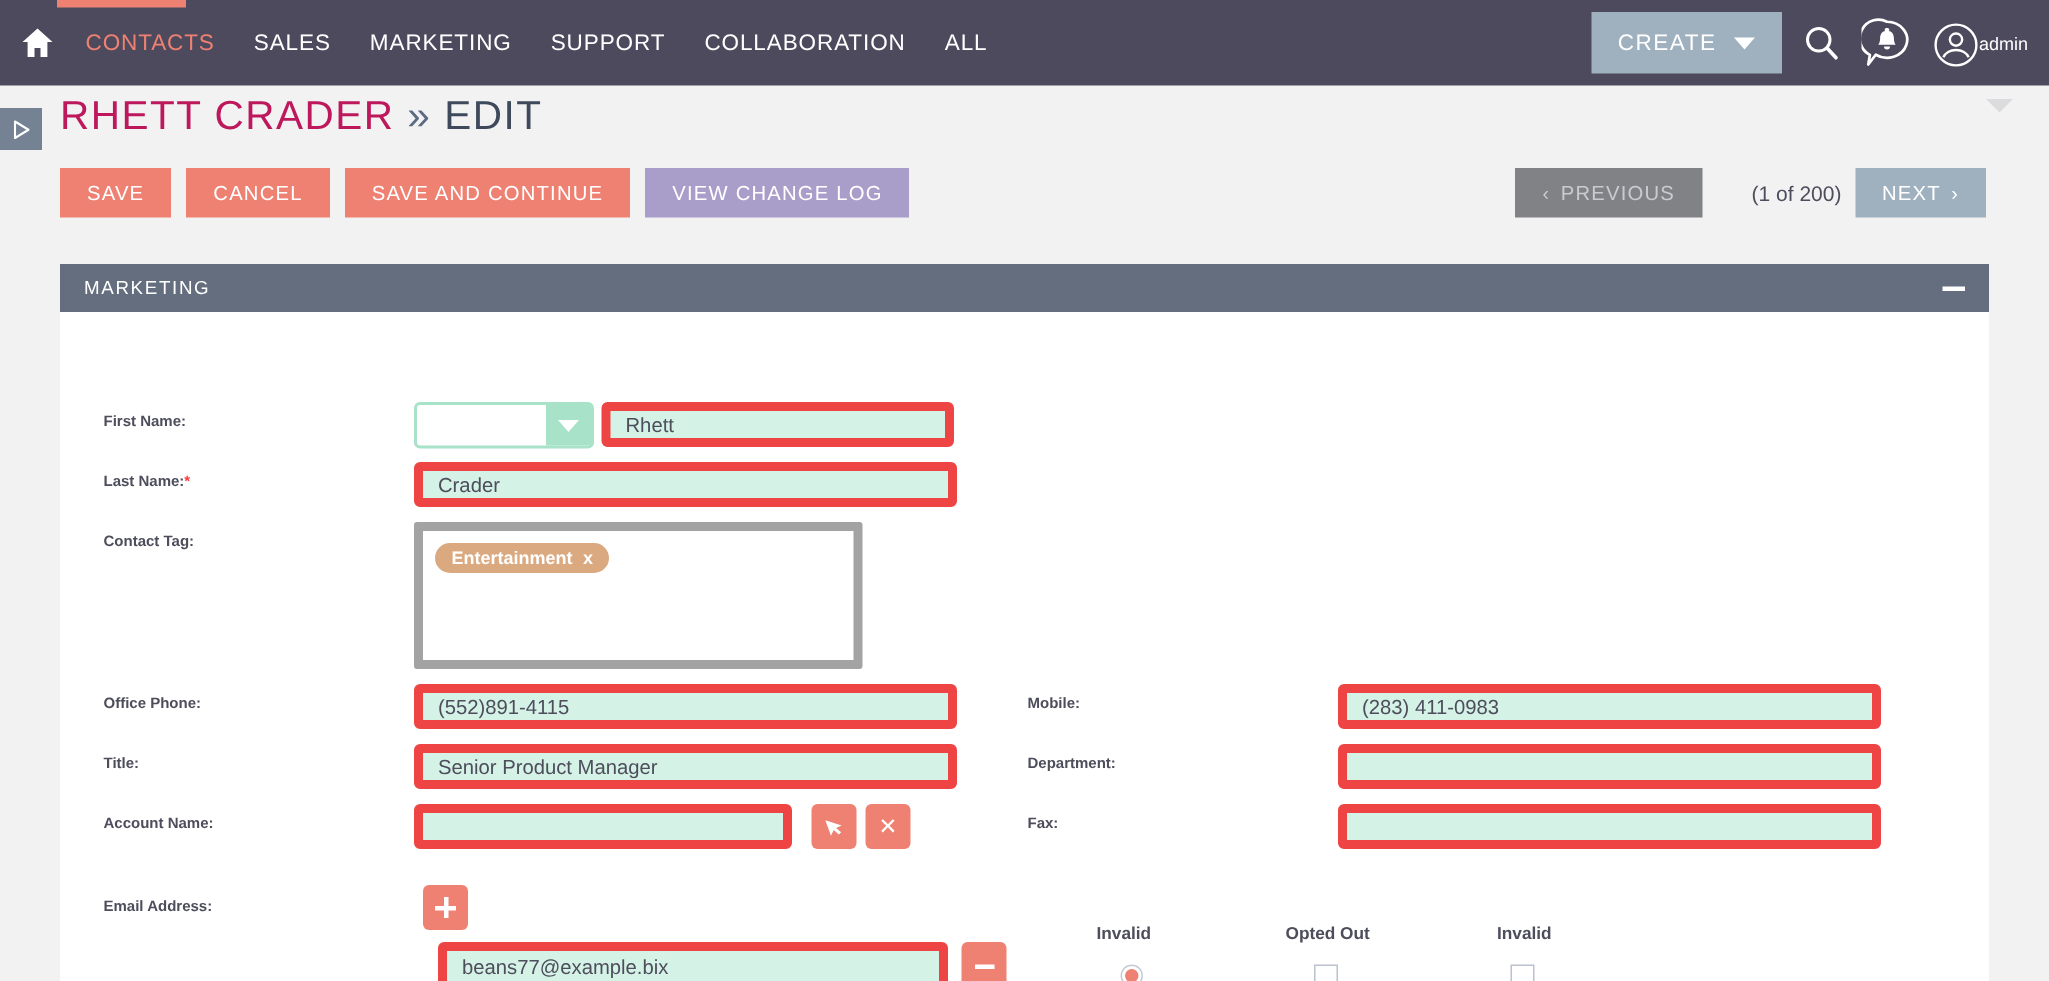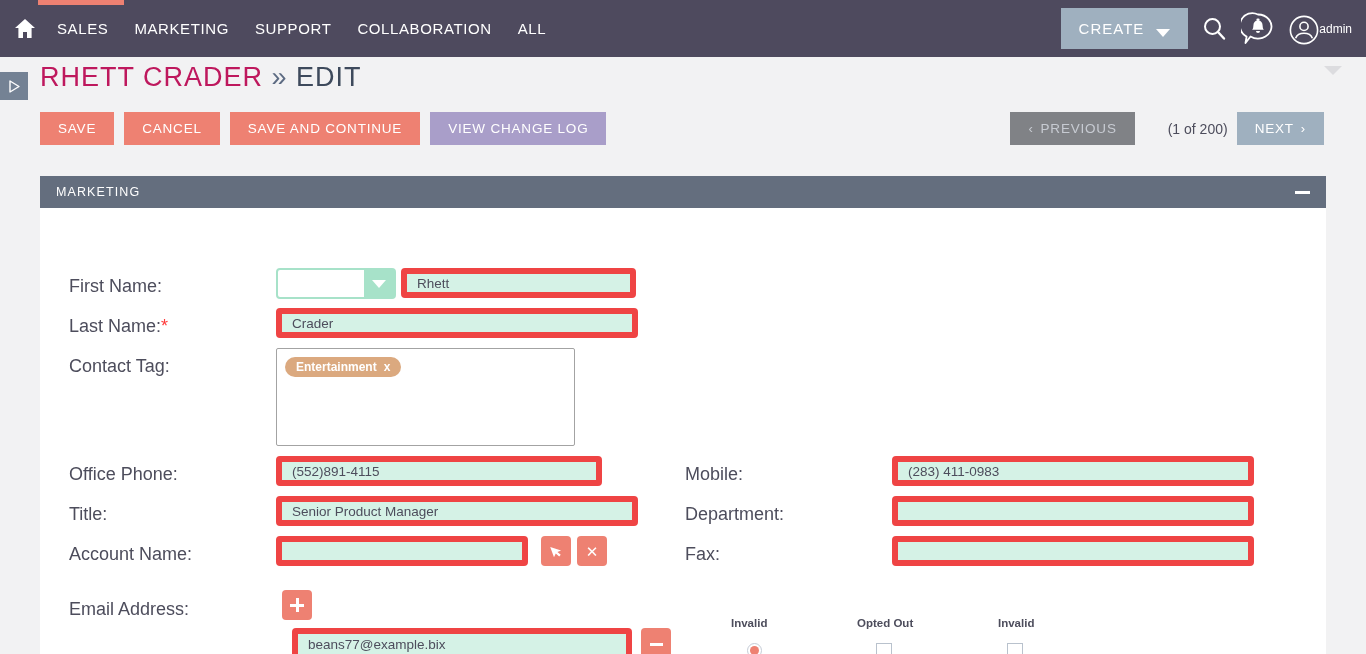--- a/index.html
+++ b/index.html
@@ -57,21 +57,21 @@
     gap: 14px;
     padding-right: 14px;
   }
   .create-btn {
     background: #9fb0bf;
     color: #ffffff;
     font-size: 15px;
     letter-spacing: 1px;
     padding: 12px 18px;
     display: flex;
-    align-items: flex-end;
+    align-items: center;
     gap: 12px;
     cursor: pointer;
     border: none;
     font-family: inherit;
   }
   .caret-down {
     width: 0; height: 0;
     border-left: 7px solid transparent;
     border-right: 7px solid transparent;
     border-top: 8px solid #ffffff;
@@ -170,22 +170,22 @@
   .panel-minimize {
     width: 15px; height: 3px;
     background: #ffffff;
     cursor: pointer;
   }
   .panel-body { padding: 22px 0 10px 0; position: relative; height: 450px; }
 
   
   .form-label {
     position: absolute;
-    font-size: 18px;
-    font-weight: normal;
+    font-size: 10px;
+    font-weight: bold;
     color: #4d4d5c;
     white-space: nowrap;
   }
   .req { color: #ff3b3b; }
   .field {
     position: absolute;
     background: #d5f2e6;
     border: 6px solid #ef4444;
     border-radius: 4px;
     height: 30px;
@@ -213,21 +213,21 @@
   .select-arrow i {
     width: 0; height: 0;
     border-left: 7px solid transparent;
     border-right: 7px solid transparent;
     border-top: 8px solid #ffffff;
     display: block;
   }
   .tagbox {
     position: absolute;
     background: #ffffff;
-    border: 1px solid #a3a3a3;
+    border: 6px solid #a3a3a3;
     border-radius: 2px;
     padding: 8px;
   }
   .tag {
     display: inline-flex; align-items: center; gap: 7px;
     background: #dba97f;
     color: #ffffff;
     border-radius: 11px;
     padding: 3px 11px;
     font-size: 12px;
@@ -287,20 +287,21 @@
 <div class="topbar">
   <div class="active-indicator"></div>
 
   <div class="home-icon">
     <svg width="22" height="21" viewBox="0 0 22 21">
       <path d="M11 1 L21 10 L17.6 10 L17.6 20 L13 20 L13 14 L9 14 L9 20 L4.4 20 L4.4 10 L1 10 Z" fill="#ffffff"></path>
     </svg>
   </div>
 
   <div class="nav">
+    <div class="nav-item active">CONTACTS</div>
     <div class="nav-item">SALES</div>
     <div class="nav-item">MARKETING</div>
     <div class="nav-item">SUPPORT</div>
     <div class="nav-item">COLLABORATION</div>
     <div class="nav-item">ALL</div>
   </div>
 
   <div class="topright">
     <button class="create-btn">
       <span>CREATE</span>
@@ -389,21 +390,21 @@
 
     <span class="form-label" style="left:29px; top:148px;">Contact Tag:</span>
     <div class="tagbox" style="left:236px; top:140px; width:299px; height:98px;">
       <span class="tag">
         <span>Entertainment</span>
         <span>x</span>
       </span>
     </div>
 
     <span class="form-label" style="left:29px; top:256px;">Office Phone:</span>
-    <input class="field" style="left: 236px; top: 248px; width: 326px;" value="(552)891-4115">
+    <input class="field" style="left: 236px; top: 248px; width: 362px;" value="(552)891-4115">
     <span class="form-label" style="left:645px; top:256px;">Mobile:</span>
     <input class="field" style="left: 852px; top: 248px; width: 362px;" value="(283) 411-0983">
 
     <span class="form-label" style="left:29px; top:296px;">Title:</span>
     <input class="field" style="left: 236px; top: 288px; width: 362px;" value="Senior Product Manager">
     <span class="form-label" style="left:645px; top:296px;">Department:</span>
     <input class="field" style="left: 852px; top: 288px; width: 362px;" value="">
 
     <span class="form-label" style="left:29px; top:336px;">Account Name:</span>
     <input class="field" style="left: 236px; top: 328px; width: 252px;" value="">

